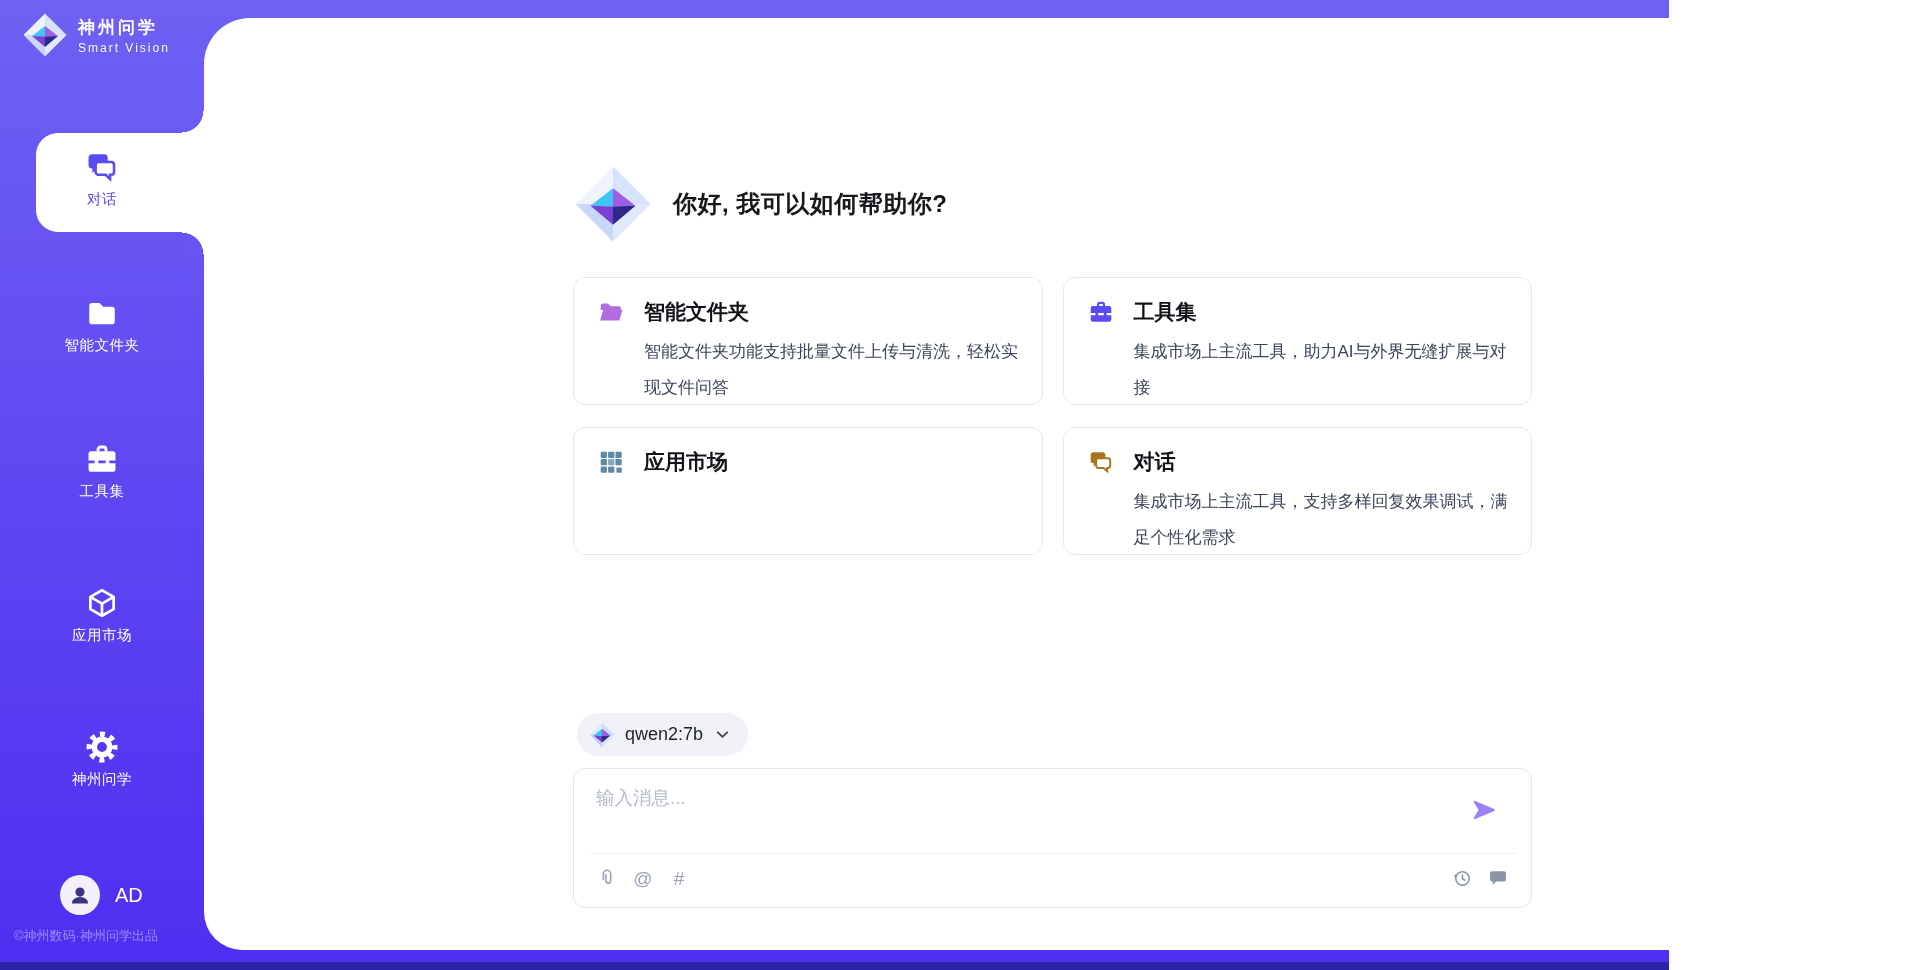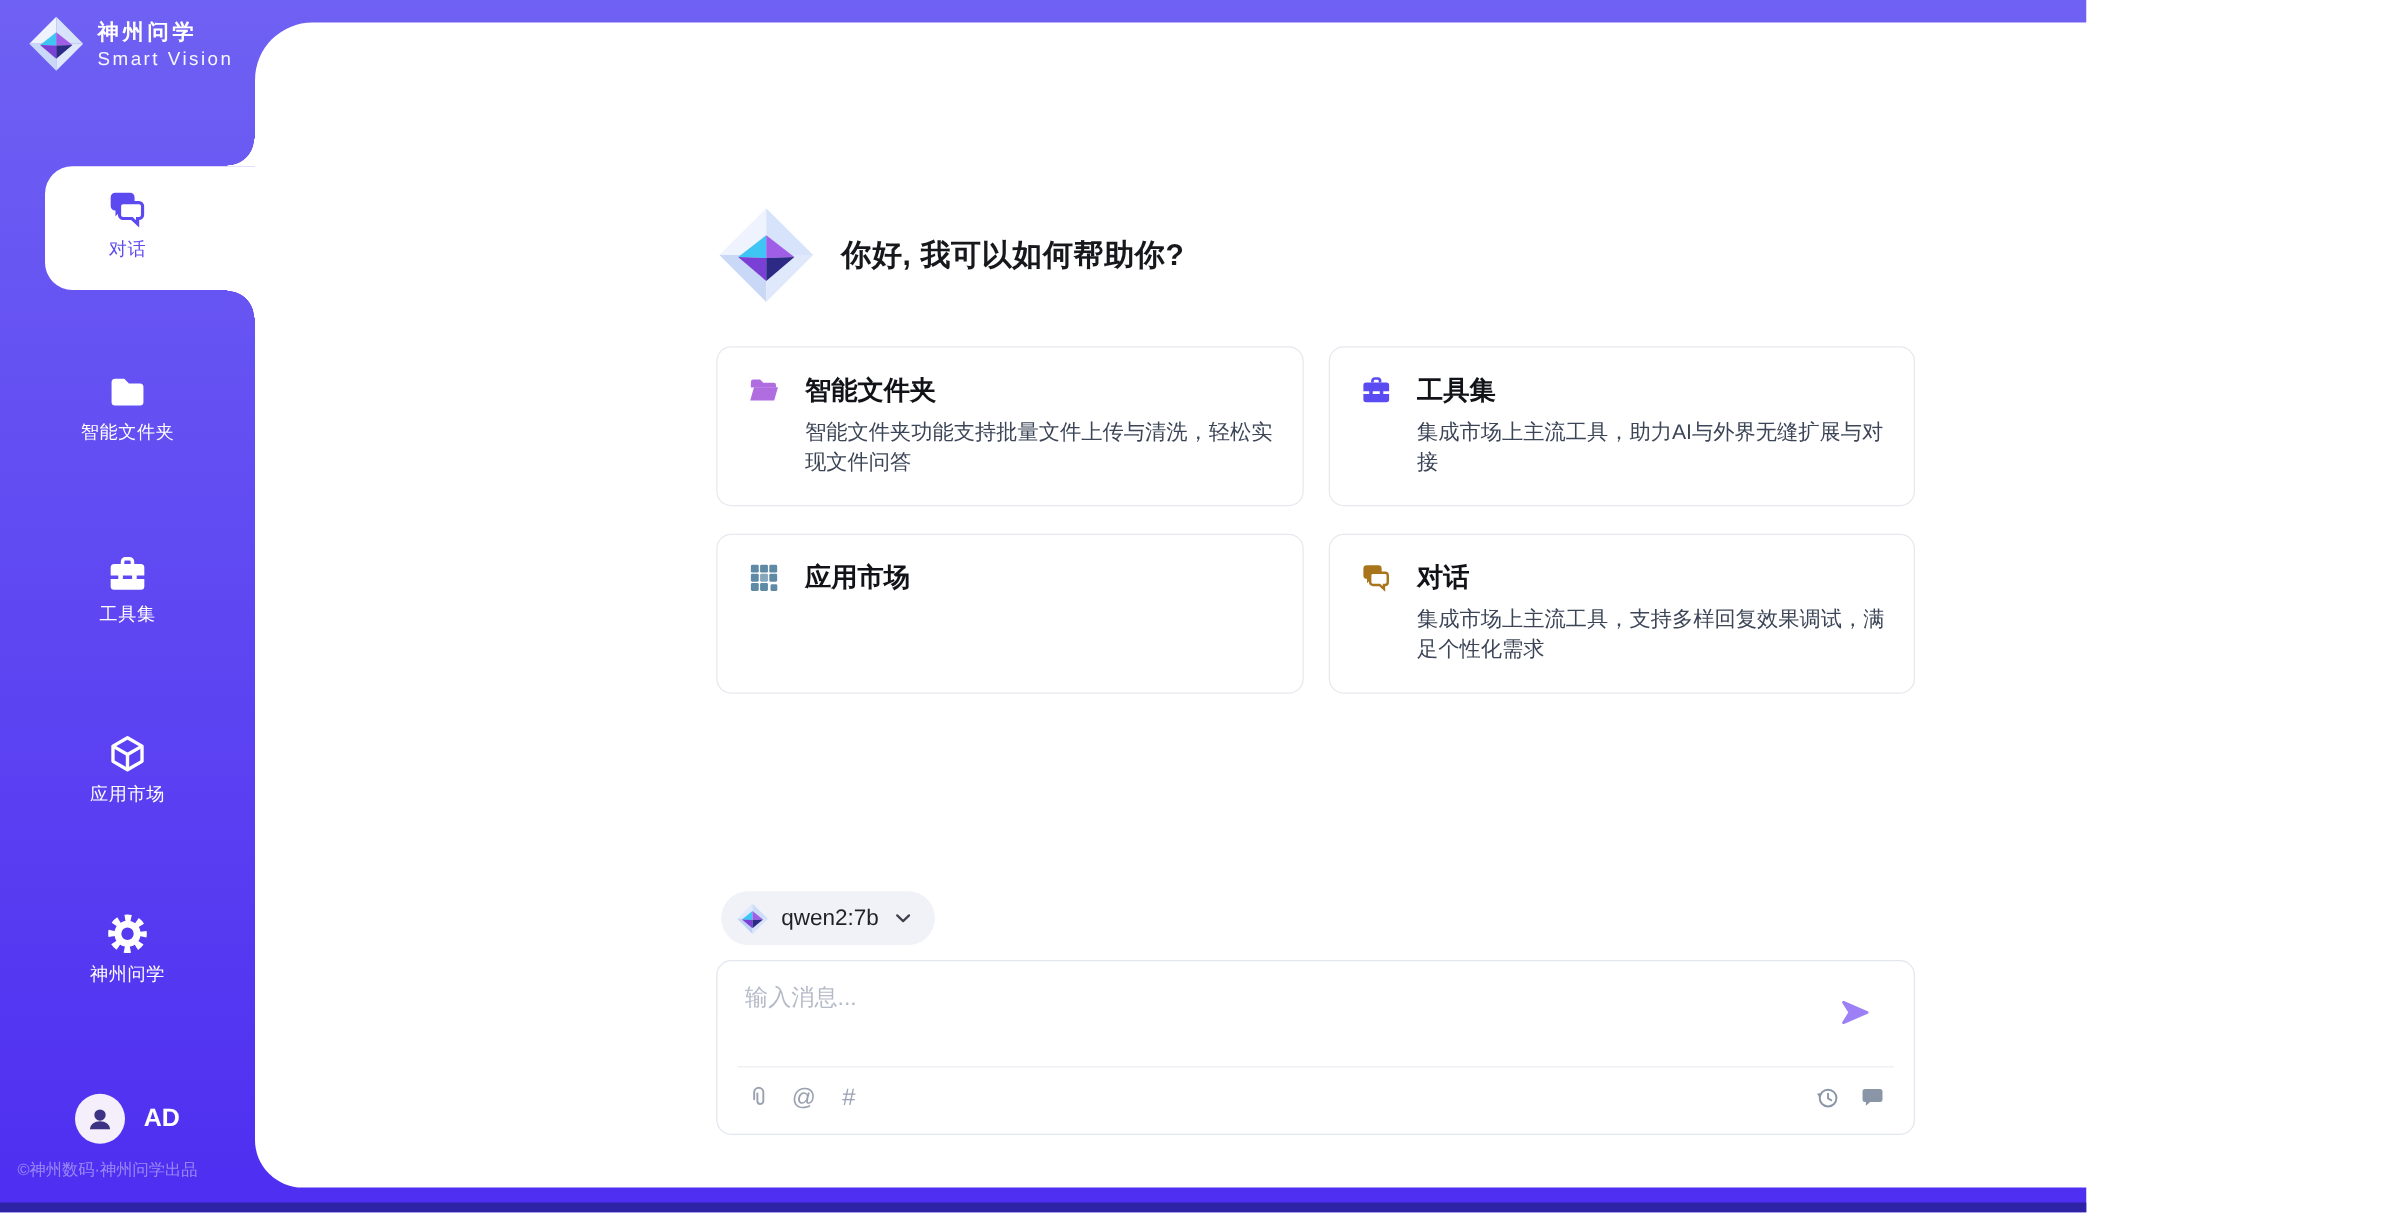--- a/index.html
+++ b/index.html
@@ -5,56 +5,56 @@
   * { margin:0; padding:0; box-sizing:border-box; }
   html,body { width:1920px; height:970px; }
   body { font-family:"Liberation Sans","DejaVu Sans",sans-serif; overflow:hidden; }
   .stage { position:relative; width:1669px; height:970px;
            background:linear-gradient(180deg,#6f61f3 0%,#4e2ef1 100%); }
   .bottom-strip { position:absolute; left:0; bottom:0; width:100%; height:8px; background:#2e22a6; }
 
   
   .brand { position:absolute; left:22px; top:12px; display:flex; align-items:center; gap:10px; }
   .brand-text-name { color:#fff; font-size:17px; font-weight:700; letter-spacing:3px; }
-  .brand-text-tag  { color:#fff; font-size:15px; letter-spacing:2px; margin-top:2px; opacity:.95; }
+  .brand-text-tag  { color:#fff; font-size:12px; letter-spacing:2px; margin-top:2px; opacity:.95; }
 
   .tab-bg { position:absolute; left:36px; top:133px; width:169px; height:99px;
             background:#fff; border-radius:22px 0 0 22px; }
   .fillet { position:absolute; left:182px; width:22px; height:22px; }
   .fillet-top    { top:111px; background:radial-gradient(circle 22px at 0 0,   #6b5bf3 0 21px,#fff 21.5px); }
   .fillet-bottom { top:232px; background:radial-gradient(circle 22px at 0 100%,#6754f3 0 21px,#fff 21.5px); }
 
   .nav-item { position:absolute; left:0; width:204px; display:flex; flex-direction:column;
               align-items:center; gap:6px; color:#fff; cursor:pointer; }
   .nav-item.active { color:#5b4af0; }
   .nav-label { font-size:14.5px; letter-spacing:.5px; }
   .nav-ic { width:34px; height:34px; }
 
   .user-row { position:absolute; left:60px; top:875px; display:flex; align-items:center; gap:15px; }
   .avatar { width:40px; height:40px; border-radius:50%; background:#f4effa; display:flex;
             align-items:center; justify-content:center; }
-  .user-name { color:#fff; font-size:20px; font-weight:700; }
+  .user-name { color:#fff; font-size:20px; font-weight:400; }
   .side-footer { position:absolute; left:14px; top:927px; color:rgba(255,255,255,.42);
                  font-size:13px; white-space:nowrap; }
 
   
   .main-panel { position:absolute; left:204px; top:18px; width:1694px; height:932px;
                 background:#fff; border-radius:46px 38px 38px 38px; }
 
   .greeting { position:absolute; left:369px; top:146px; display:flex; align-items:center; gap:20px; }
   .greeting-title { font-size:24px; font-weight:700; color:#17181c; letter-spacing:.5px; }
 
   .cards { position:absolute; left:369px; top:259px; width:959px;
            display:grid; grid-template-columns:1fr 1fr; column-gap:20px; row-gap:22px; }
   .card { height:128px; border:1px solid #e7e8ee; border-radius:12px; background:#fff;
           padding:20px 20px 0 24px; cursor:pointer; }
   .card-head { display:flex; align-items:center; gap:20px; }
   .card-ic { width:26px; height:26px; flex:0 0 26px; }
   .card-title { font-size:21px; font-weight:700; color:#121318; }
-  .card-desc { margin:8px 0 0 46px; font-size:17px; line-height:24px; color:#3c4557; }
+  .card-desc { margin:8px 0 0 46px; font-size:17px; line-height:36px; color:#3c4557; }
 
   .model-pill { position:absolute; left:373px; top:695px; height:43px; display:inline-flex;
                 align-items:center; gap:10px; padding:0 16px 0 12px; border-radius:22px;
                 background:#f1f2f7; cursor:pointer;text-align:right; }
   .model-name { font-size:18px; color:#1e2126; }
 
   .composer { position:absolute; left:369px; top:750px; width:959px; height:140px;
               border:1px solid #e3e6ee; border-radius:12px; background:#fff; }
   .composer textarea { position:absolute; left:22px; top:16px; width:820px; height:60px;
               border:none; outline:none; resize:none; font-family:inherit;

